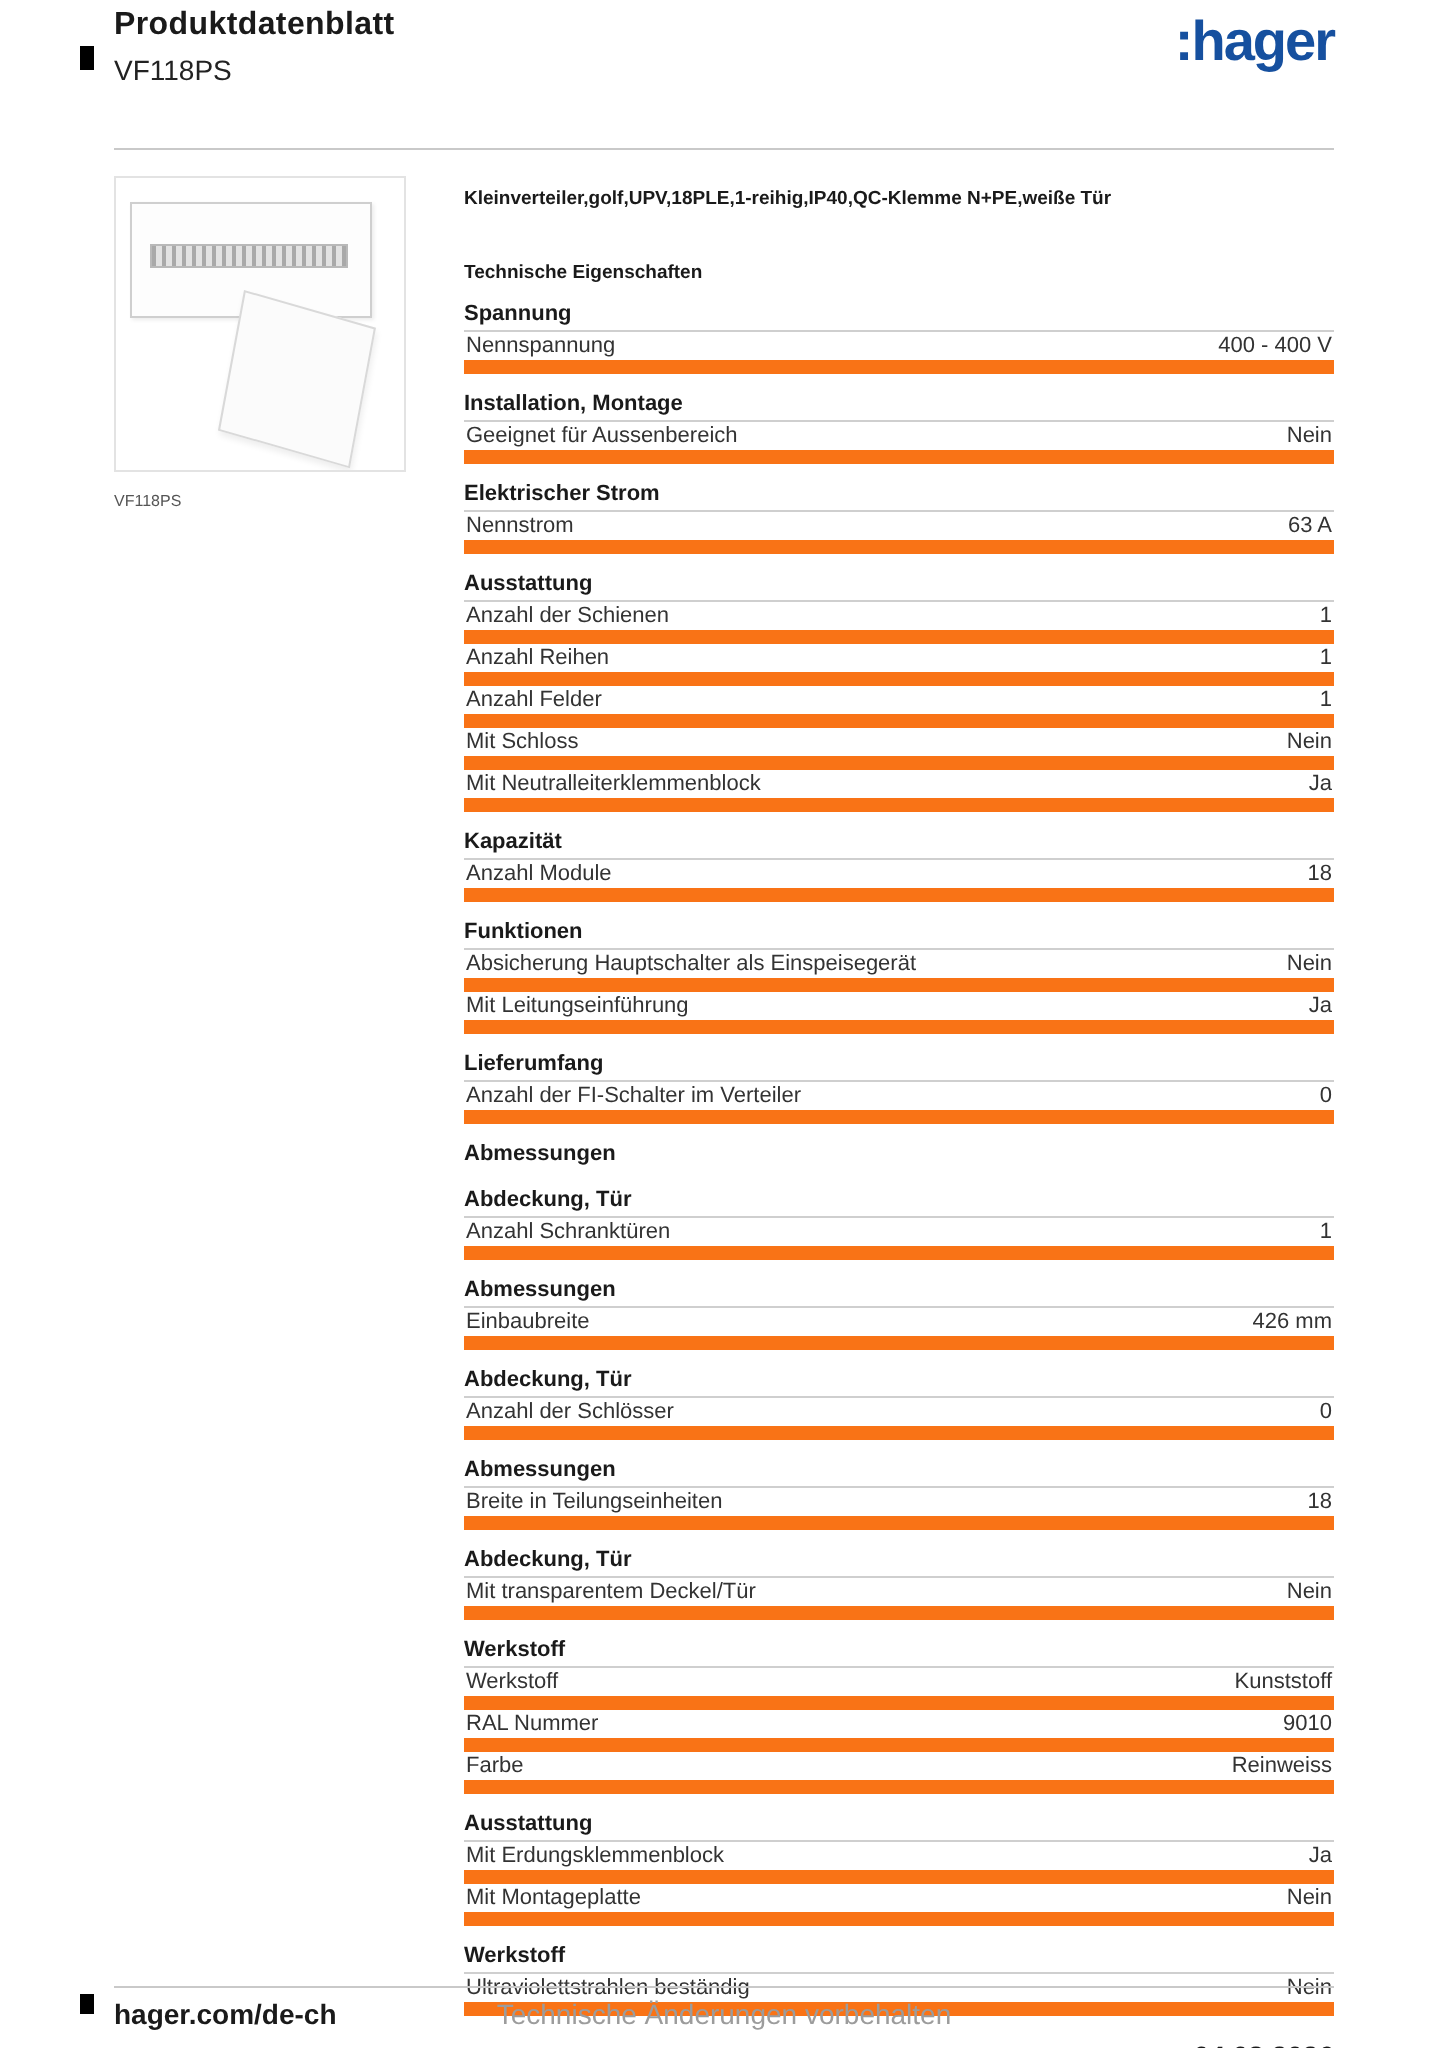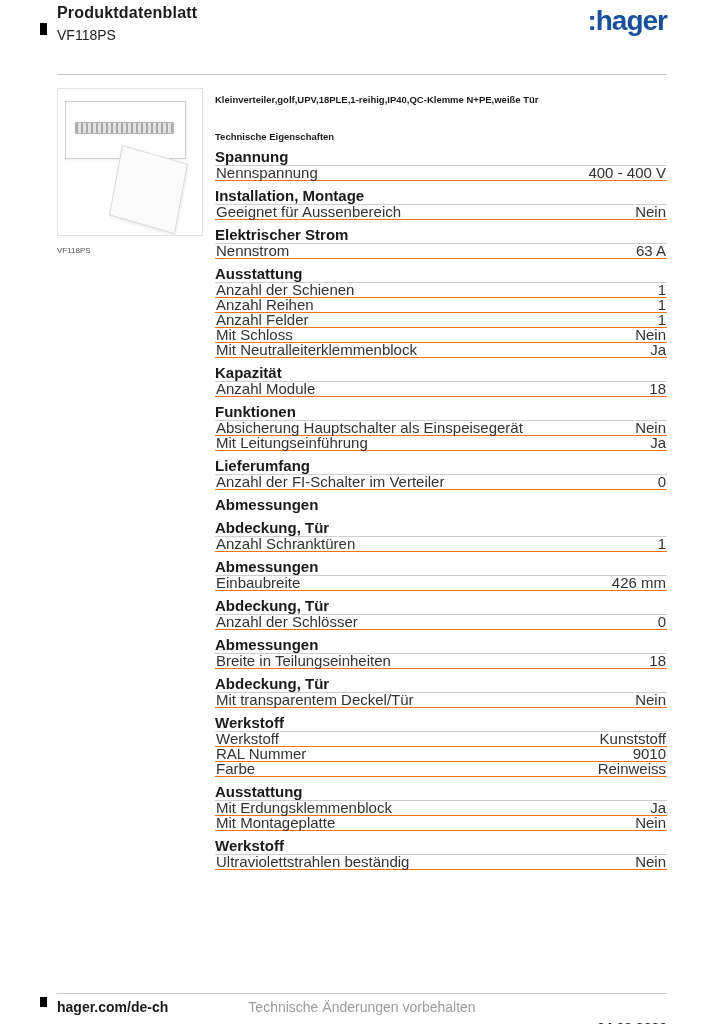--- a/index.html
+++ b/index.html
@@ -19,27 +19,27 @@
   .header-rule { position:absolute; left:57px; right:57px; top:74px; border-top:1px solid #c9c9c9; }
 
   .content { position:absolute; left:57px; right:57px; top:88px; display:flex; align-items:flex-start; }
   .left-col { flex:0 0 146px; width:146px; }
   .product-image { width:146px; height:148px; border:1px solid #e3e3e3; position:relative; background:#fff; overflow:hidden; }
   .enc-body { position:absolute; left:7px; top:12px; width:121px; height:58px; background:#fdfdfd; border:1px solid #cfcfcf; box-shadow:1px 1px 2px rgba(0,0,0,.08); }
   .enc-rail { position:absolute; left:17px; top:33px; width:99px; height:12px; border:1px solid #b9b9b9; background:repeating-linear-gradient(90deg,#a9a9a9 0 2px,#e2e2e2 2px 5px); }
   .enc-door { position:absolute; left:64px; top:56px; width:66px; height:74px; background:#fbfbfb; border:1px solid #d9d9d9; transform:skewY(16deg) skewX(-10deg); transform-origin:top left; box-shadow:1px 2px 3px rgba(0,0,0,.07); }
   .image-caption { margin-top:10px; font-size:8px; color:#555; }
 
-  .right-col { margin-left:12px; flex:1; min-width:0; }
+  .right-col { margin-left:29px; flex:1; min-width:0; }
   .description { padding-top:6px; font-size:9.5px; font-weight:bold; line-height:12px; color:#1a1a1a; }
   .tech-title { margin-top:26px; font-size:9.5px; line-height:10px; font-weight:bold; }
 
-  .section-title { margin-top:10px; font-size:15px; line-height:10px; font-weight:bold; padding-bottom:3px; color:#1a1a1a; }
+  .section-title { margin-top:10px; font-size:11px; line-height:10px; font-weight:bold; padding-bottom:3px; color:#1a1a1a; }
   .rows { border-top:1px solid #cfcfcf; }
-  .spec-row { display:flex; justify-content:space-between; align-items:flex-start; border-bottom:1px solid #f97316; padding:2px 1px; font-size:15px; line-height:10px; color:#333; }
+  .spec-row { display:flex; justify-content:space-between; align-items:flex-start; border-bottom:7px solid #f97316; padding:2px 1px; font-size:11px; line-height:10px; color:#333; }
   .spec-value { text-align:right; white-space:nowrap; margin-left:12px; color:#333; }
 
   .footer-rule { position:absolute; left:57px; right:57px; top:993px; border-top:1px solid #c9c9c9; }
   .footer { position:absolute; left:57px; right:57px; top:999px; font-size:14px; }
   .footer-left { font-weight:bold; color:#1a1a1a; }
   .footer-center { position:absolute; left:50%; top:0; transform:translateX(-50%); color:#9c9c9c; }
   .footer-right { position:absolute; right:0; top:0; font-weight:bold; color:#1a1a1a;margin-top:21px; }
 </style>
 </head>
 <body>

